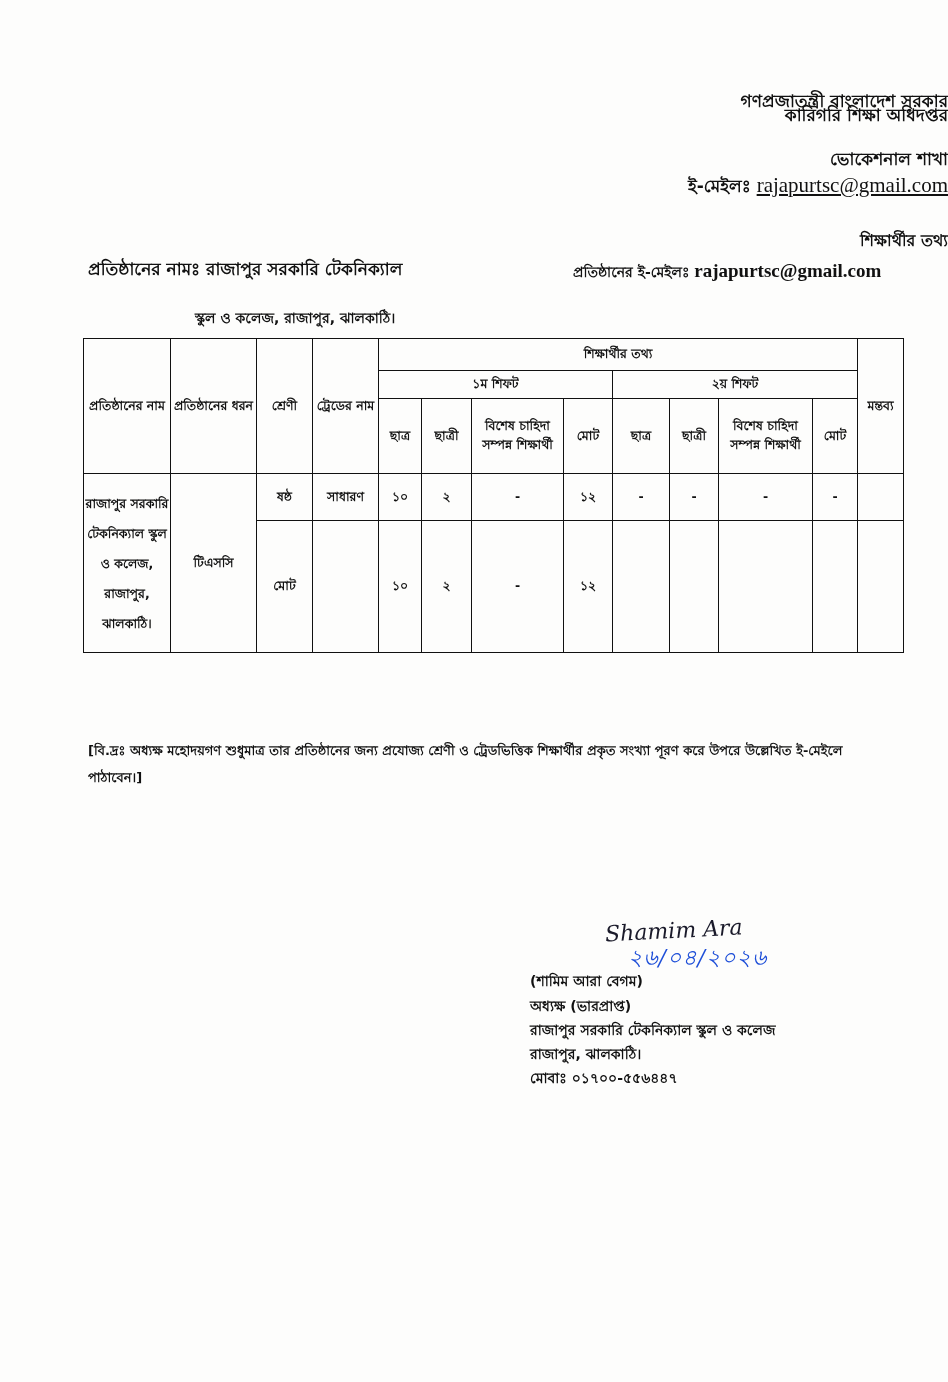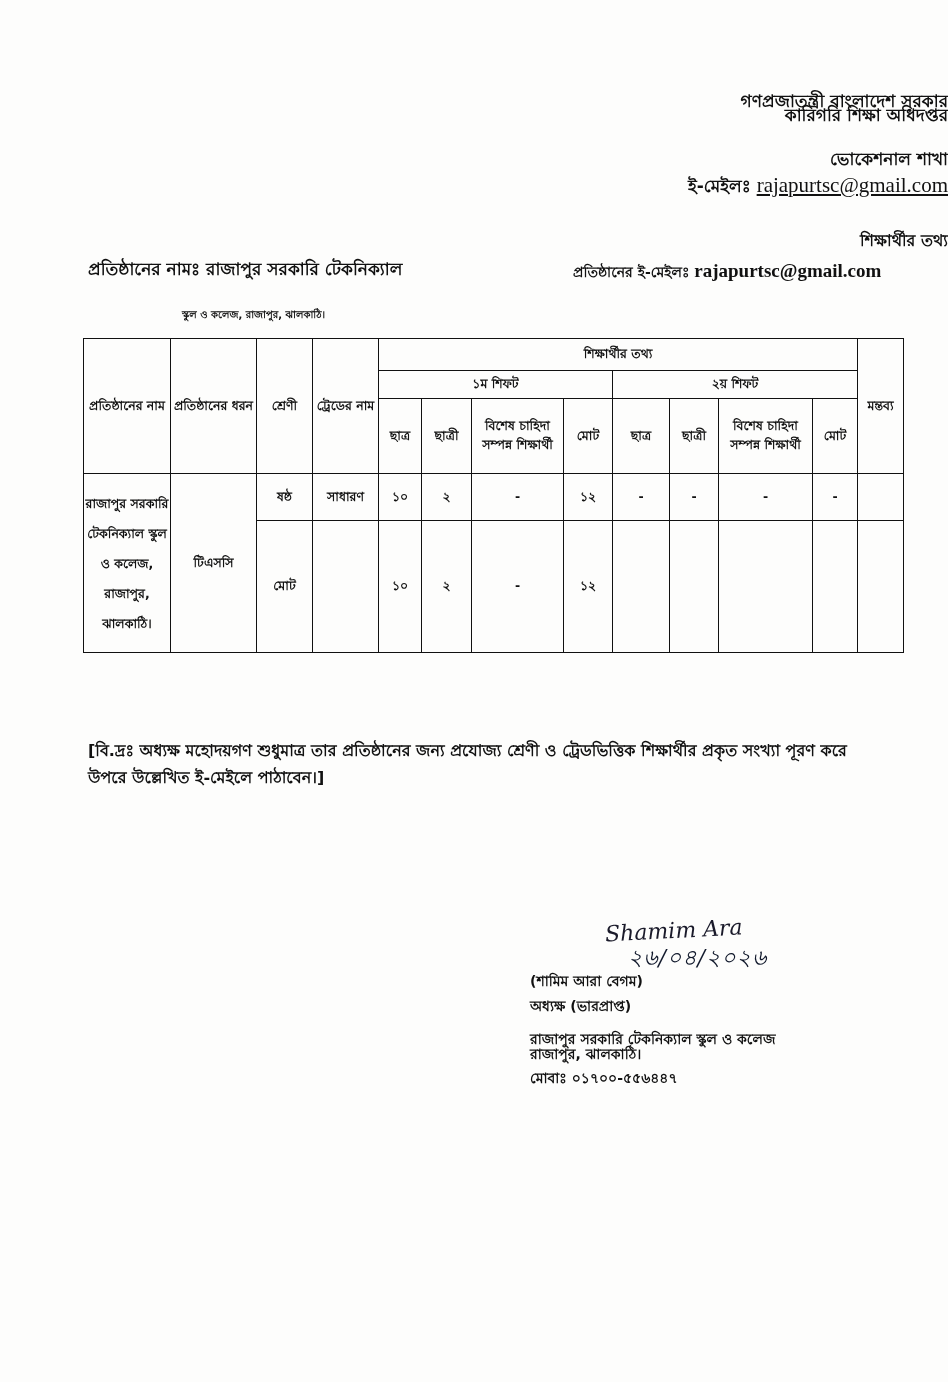--- a/index.html
+++ b/index.html
@@ -13,27 +13,27 @@
   .latin { font-family: "Liberation Serif", serif; font-size: 19px; }
   table.info {
     position: absolute; left: 83px; top: 338px; width: 820px; border-collapse: collapse;
     table-layout: fixed;
   }
   table.info td {
     border: 1.6px solid #111; text-align: center; vertical-align: middle;
     font-size: 12.5px; font-weight: bold; padding: 0; line-height: 1.5;
   }
   td.left-align { text-align: left; padding-left: 4px; vertical-align: top; }
-  .note { left: 88px; top: 737px; width: 790px; font-size: 16px; font-weight: bold; line-height: 27px; }
+  .note { left: 88px; top: 737px; width: 790px; font-size: 13px; font-weight: bold; line-height: 27px; }
   .sig-block { left: 530px; width: 300px; font-size: 14px; font-weight: bold; }
   .signature {
     left: 605px; top: 918px; font-family: "DejaVu Serif", serif; font-style: italic;
     font-size: 22px; color: #1a1a2a; transform: rotate(-3deg);
   }
-  .sig-date { left: 628px; top: 940px; font-size: 22px; font-family: "DejaVu Serif", serif; font-style: italic; color: #0f172a; letter-spacing: 1px; }
+  .sig-date { left: 628px; top: 940px; font-size: 22px; font-family: "DejaVu Serif", serif; font-style: italic; color: #1d4ed8; letter-spacing: 1px; }
 </style>
 </head>
 <body>
 
 <div class="abs hdr-line" style="top:88px;">গণপ্রজাতন্ত্রী বাংলাদেশ সরকার</div>
 <div class="abs hdr-line" style="top:102px;">কারিগরি শিক্ষা অধিদপ্তর</div>
 <div class="abs hdr-line" style="top:146px;">ভোকেশনাল শাখা</div>
 <div class="abs hdr-line" style="top:173px;">
   <span>ই-মেইলঃ</span>
   <span class="email-link">rajapurtsc@gmail.com</span>
@@ -42,21 +42,21 @@
 <div class="abs hdr-line" style="top:228px; font-size:16px;">শিক্ষার্থীর তথ্য</div>
 
 <div class="abs" style="left:88px; top:256px; font-size:17px; font-weight:bold;">
   <span>প্রতিষ্ঠানের নামঃ</span>
   <span>রাজাপুর সরকারি টেকনিক্যাল</span>
 </div>
 <div class="abs" style="left:573px; top:260px; font-size:14px; font-weight:bold;">
   <span>প্রতিষ্ঠানের ই-মেইলঃ</span>
   <span class="latin">rajapurtsc@gmail.com</span>
 </div>
-<div class="abs" style="left:182px; top:307px; font-size:10px; font-weight:bold;">স্কুল ও কলেজ, রাজাপুর, ঝালকাঠি।</div>
+<div class="abs" style="left:195px; top:307px; font-size:14px; font-weight:bold;">স্কুল ও কলেজ, রাজাপুর, ঝালকাঠি।</div>
 
 <table class="info">
   <colgroup>
     <col style="width:87px">
       <col style="width:86px">
       <col style="width:56px">
       <col style="width:66px">
     <col style="width:43px">
       <col style="width:50px">
       <col style="width:92px">
@@ -120,15 +120,15 @@
   </tr>
 </tbody>
   </table>
 
 <div class="abs note">[বি.দ্রঃ অধ্যক্ষ মহোদয়গণ শুধুমাত্র তার প্রতিষ্ঠানের জন্য প্রযোজ্য শ্রেণী ও ট্রেডভিত্তিক শিক্ষার্থীর প্রকৃত সংখ্যা পূরণ করে উপরে উল্লেখিত ই-মেইলে পাঠাবেন।]</div>
 
 <div class="abs signature">Shamim Ara</div>
 <div class="abs sig-date">২৬/০৪/২০২৬</div>
 <div class="abs sig-block" style="top:970px;">(শামিম আরা বেগম)</div>
 <div class="abs sig-block" style="top:995px;">অধ্যক্ষ (ভারপ্রাপ্ত)</div>
-<div class="abs sig-block" style="top:1019px;margin-top:9px;">রাজাপুর সরকারি টেকনিক্যাল স্কুল ও কলেজ</div>
+<div class="abs sig-block" style="top:1019px;">রাজাপুর সরকারি টেকনিক্যাল স্কুল ও কলেজ</div>
 <div class="abs sig-block" style="top:1043px;">রাজাপুর, ঝালকাঠি।</div>
 <div class="abs sig-block" style="top:1067px;">মোবাঃ ০১৭০০-৫৫৬৪৪৭</div>
 
 </body></html>

